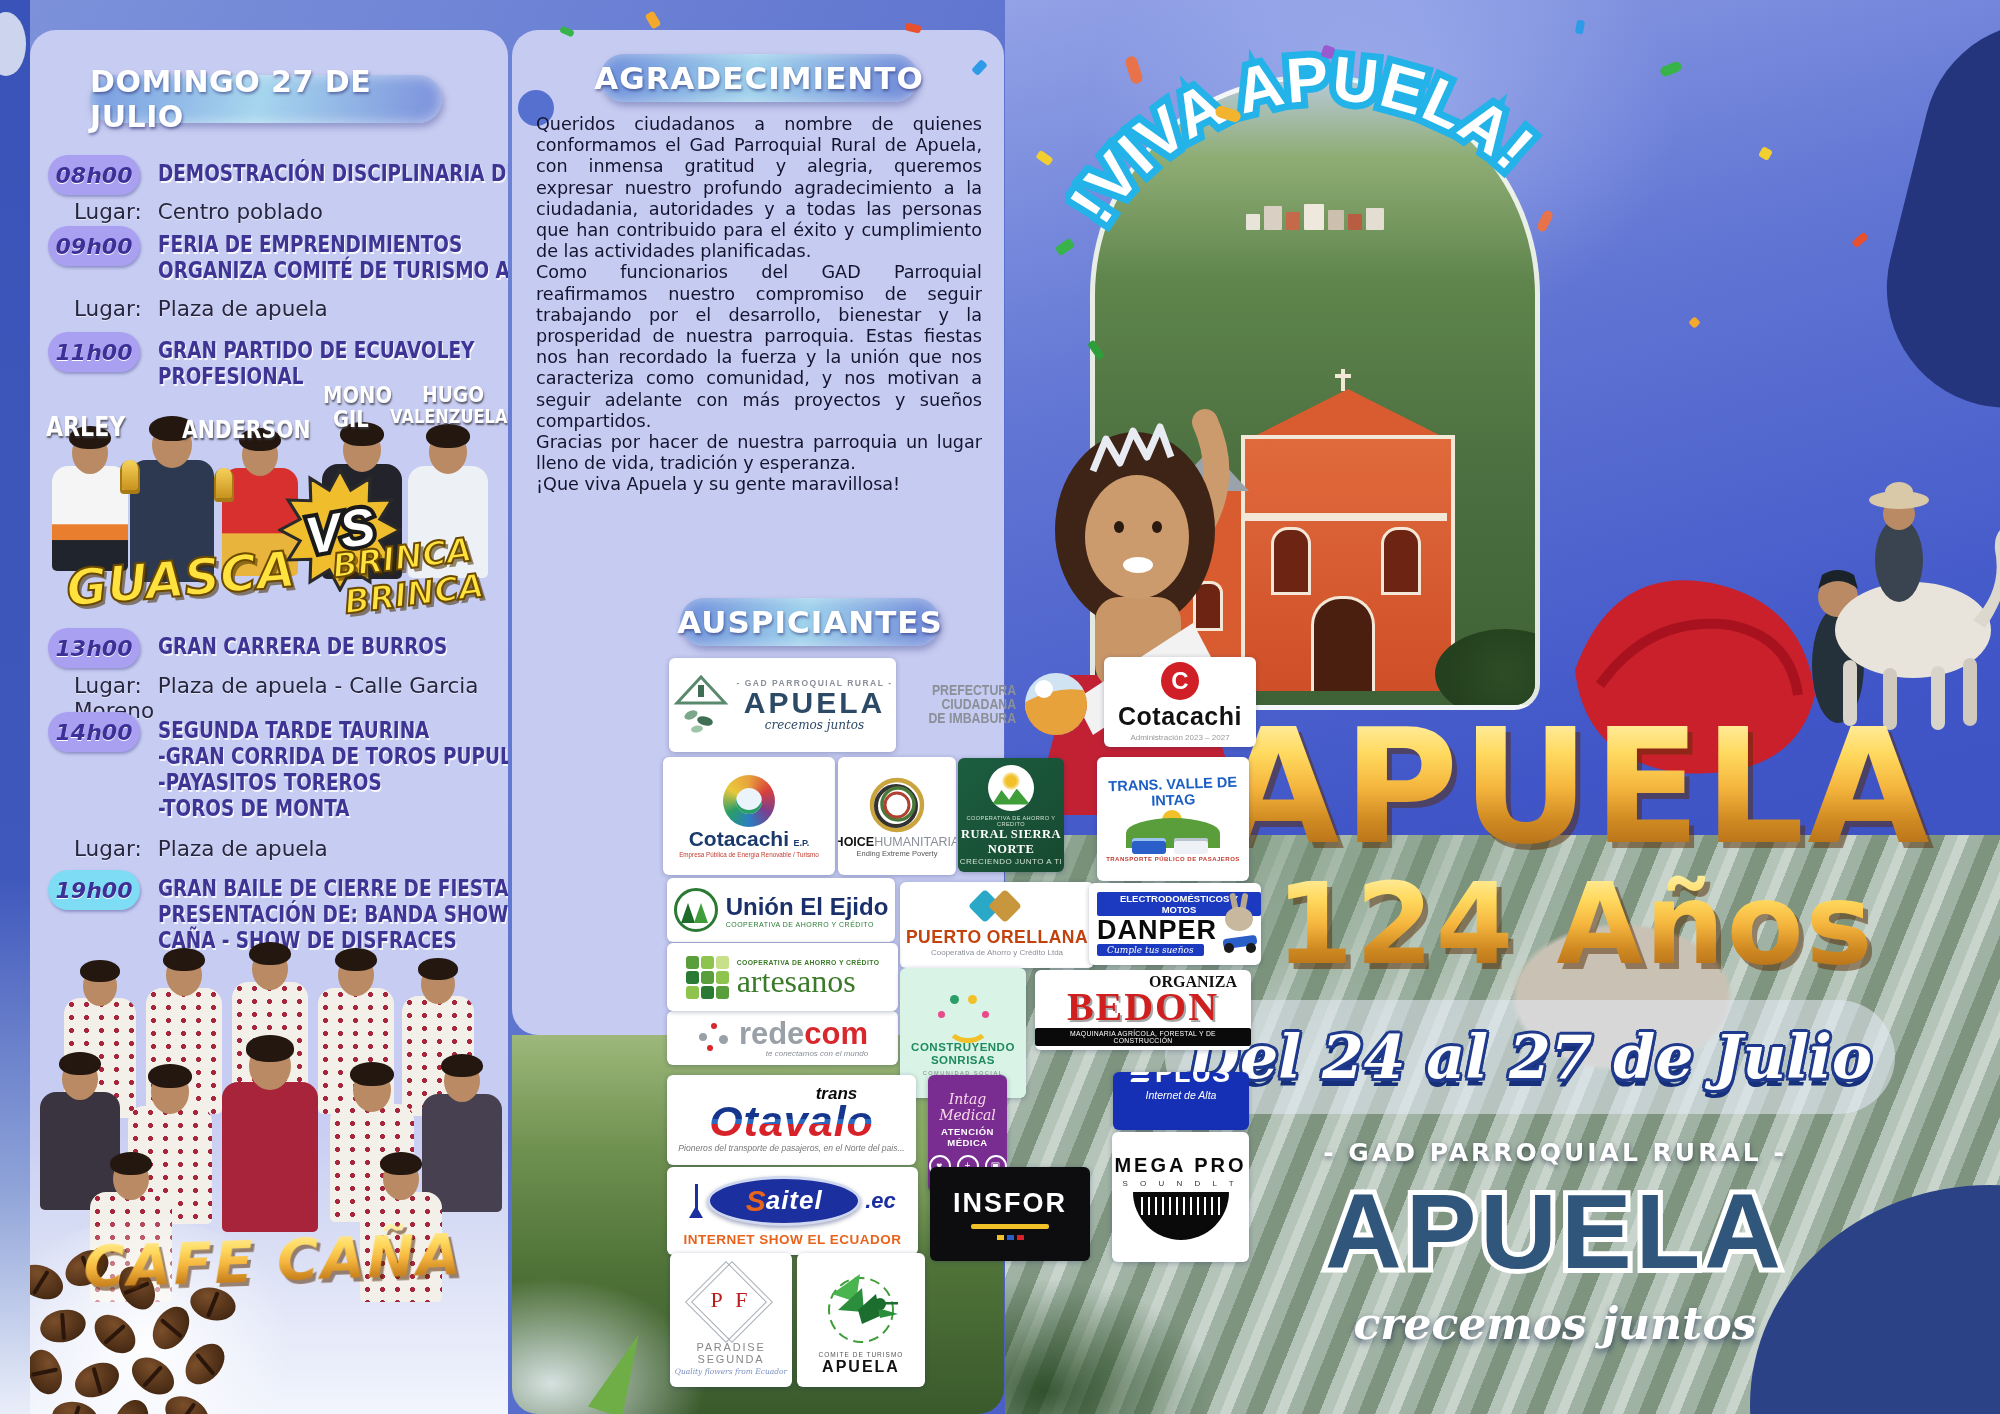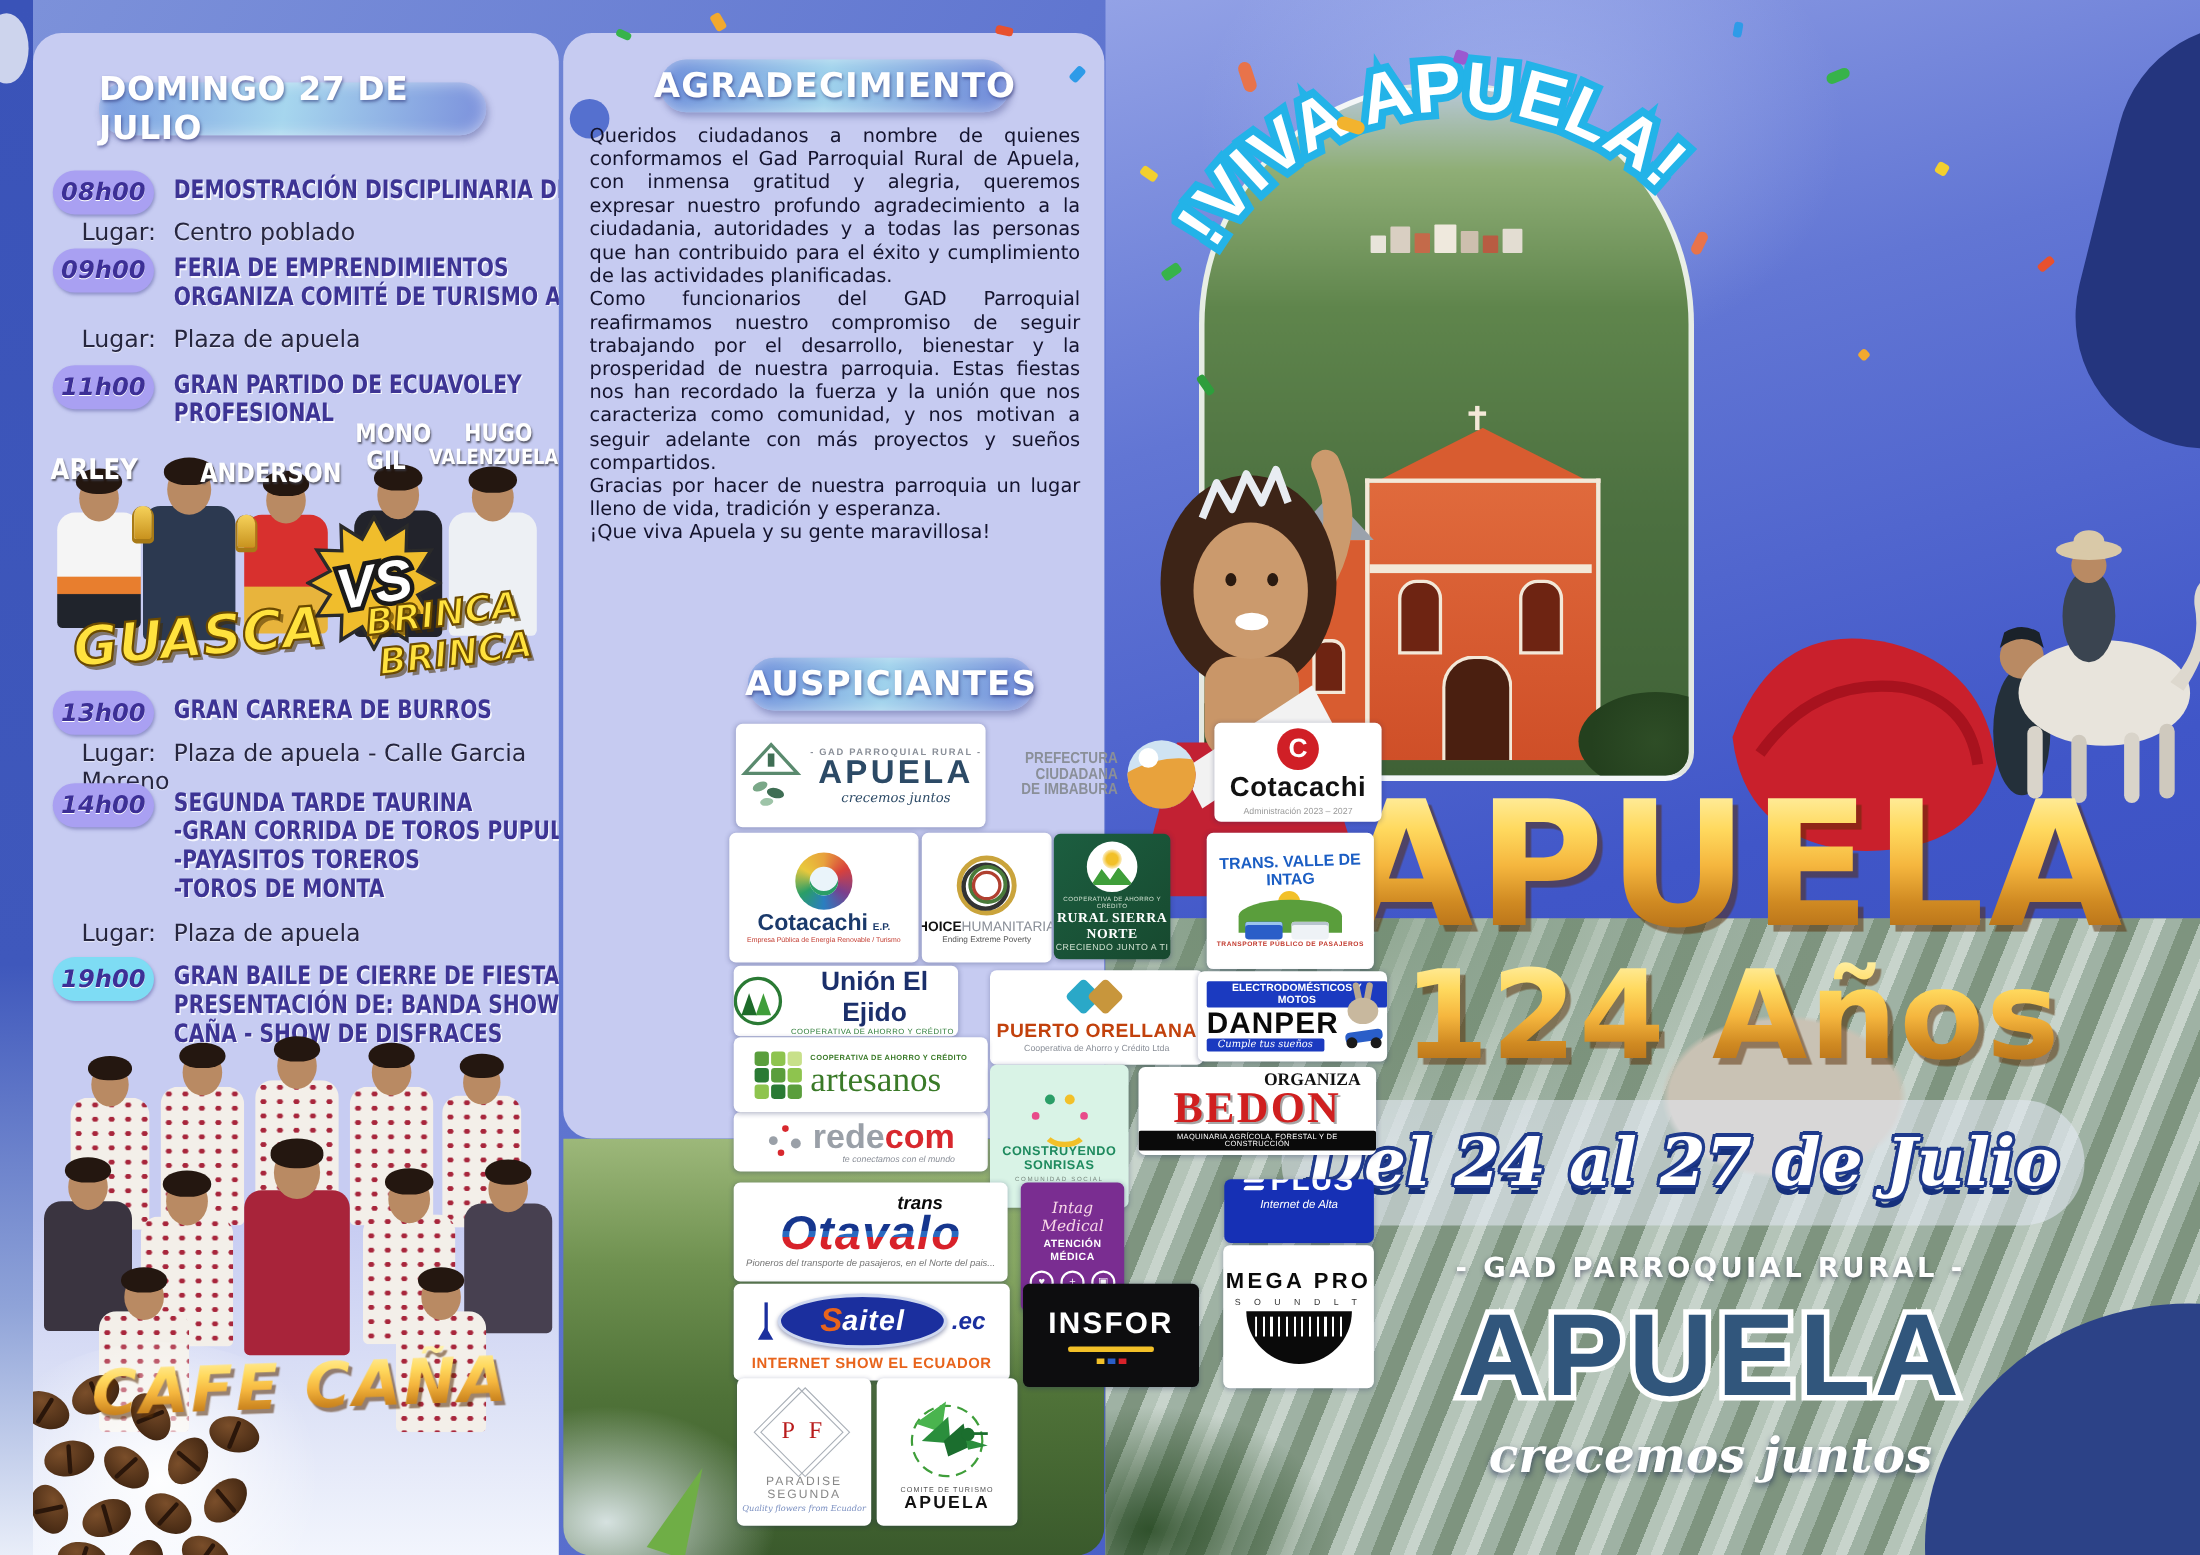--- a/index.html
+++ b/index.html
@@ -650,21 +650,21 @@
       <div class="ib-name">TRANS. VALLE DE INTAG</div>
       <div class="ib-art">
         <div class="ib-sun"></div>
         <div class="ib-hill"></div>
         <div class="ib-bus ib-b1"></div>
         <div class="ib-bus ib-b2"></div>
       </div>
       <div class="ib-tag">TRANSPORTE PÚBLICO DE PASAJEROS</div>
     </div>
 
-    <div class="card" style="left:7px;top:228px;width:204px;height:64px;">
+    <div class="card" style="left:7px;top:228px;width:228px;height:64px;">
       <div class="hrow">
         <div class="ej-ic"></div>
         <div>
           <div class="ej-name">Unión El Ejido</div>
           <div class="ej-tag">COOPERATIVA DE AHORRO Y CRÉDITO</div>
         </div>
       </div>
     </div>
 
     <div class="card" style="left:240px;top:232px;width:194px;height:86px;">
@@ -745,21 +745,21 @@
       <div class="bd-name">BEDON</div>
       <div class="bd-tag">MAQUINARIA AGRÍCOLA, FORESTAL Y DE CONSTRUCCIÓN</div>
     </div>
 
     <div class="card" style="left:7px;top:425px;width:249px;height:90px;">
       <div class="ot-pre">trans</div>
       <div class="ot-name">Otavalo</div>
       <div class="ot-tag">Pioneros del transporte de pasajeros, en el Norte del pais...</div>
     </div>
 
-    <div class="card intagmed" style="left:268px;top:425px;width:94px;height:117px;">
+    <div class="card intagmed" style="left:268px;top:425px;width:79px;height:117px;">
       <div class="im-name">Intag Medical</div>
       <div class="im-tag">ATENCIÓN MÉDICA</div>
       <div class="im-ics">
         <i>♥</i>
         <i>+</i>
         <i>▣</i>
       </div>
     </div>
 
     <div class="card plus" style="left:453px;top:422px;width:136px;height:58px;">

